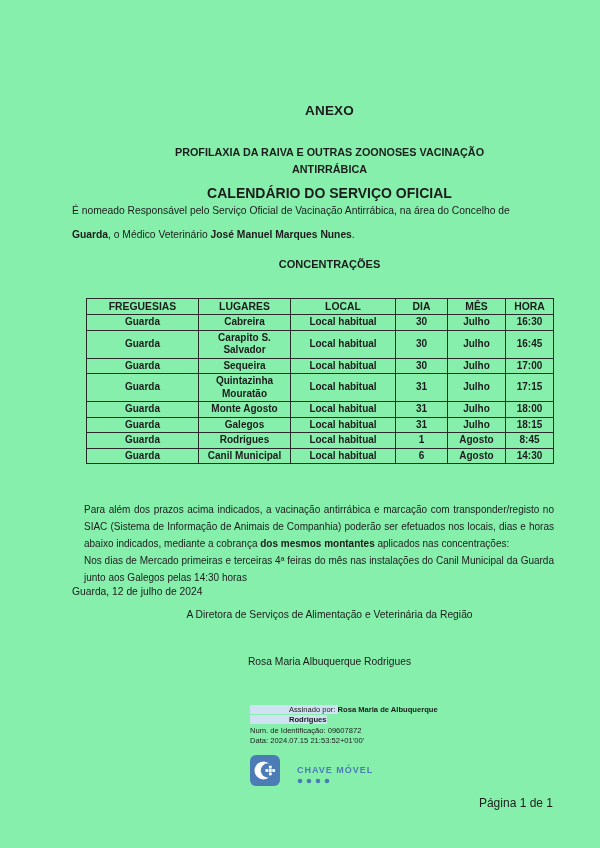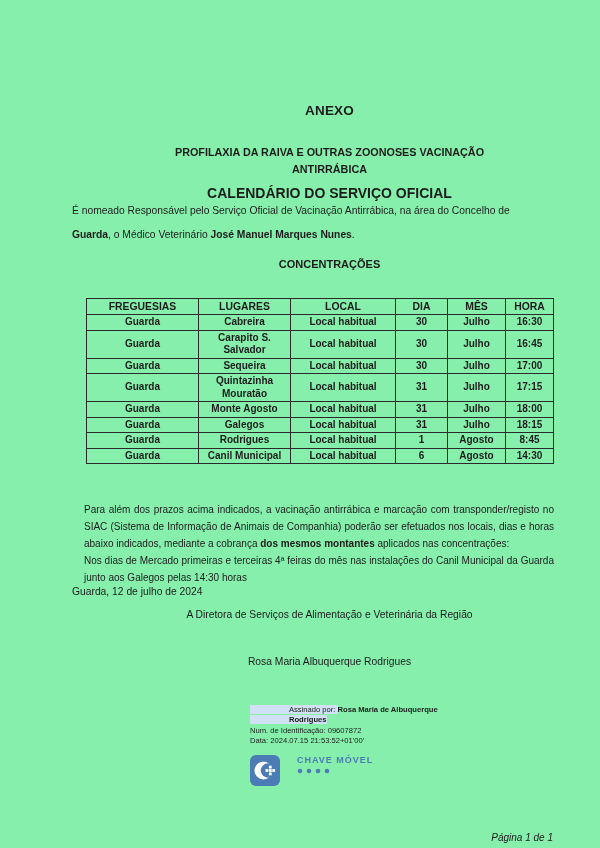--- a/index.html
+++ b/index.html
@@ -41,25 +41,25 @@
   .dateline{position:absolute;top:585px;left:72px;font-size:10.3px;line-height:14px;}
   .director-line{top:608px;font-size:10.3px;line-height:14px;}
   .signer-line{top:655px;font-size:10.3px;line-height:14px;}
   .digital-sig{position:absolute;top:705px;left:250px;width:200px;font-size:7.6px;line-height:10.4px;}
   .cm-logo{position:absolute;top:755px;left:250px;display:flex;align-items:flex-start;}
   .logo-box{display:block;}
   .logo-box .sq{fill:var(--brand-blue);}
   .logo-box .moon{fill:#ffffff;}
   .logo-box .cut{fill:var(--brand-blue);}
   .logo-box .tile{fill:#ffffff;}
-  .logo-right{margin-left:17px;}
+  .logo-right{margin-left:17px;margin-top:10px;}
   .logo-text{font-size:9px;font-weight:bold;letter-spacing:1px;color:var(--brand-blue);white-space:nowrap;}
   .logo-dots{display:block;margin-top:3px;}
   .logo-dots circle{fill:var(--brand-blue);}
-  .footer{position:absolute;top:832px;right:47px;font-size:10px;line-height:11px;text-align:right;font-style:italic;}
+  .footer{position:absolute;top:798px;right:47px;font-size:12px;line-height:11px;text-align:right;}
 </style>
 </head>
 <body>
 
 <div class="page">
 
   <div class="centered doc-title">ANEXO</div>
 
   <div class="centered doc-subtitle">
     <div>PROFILAXIA DA RAIVA E OUTRAS ZOONOSES VACINAÇÃO</div>

